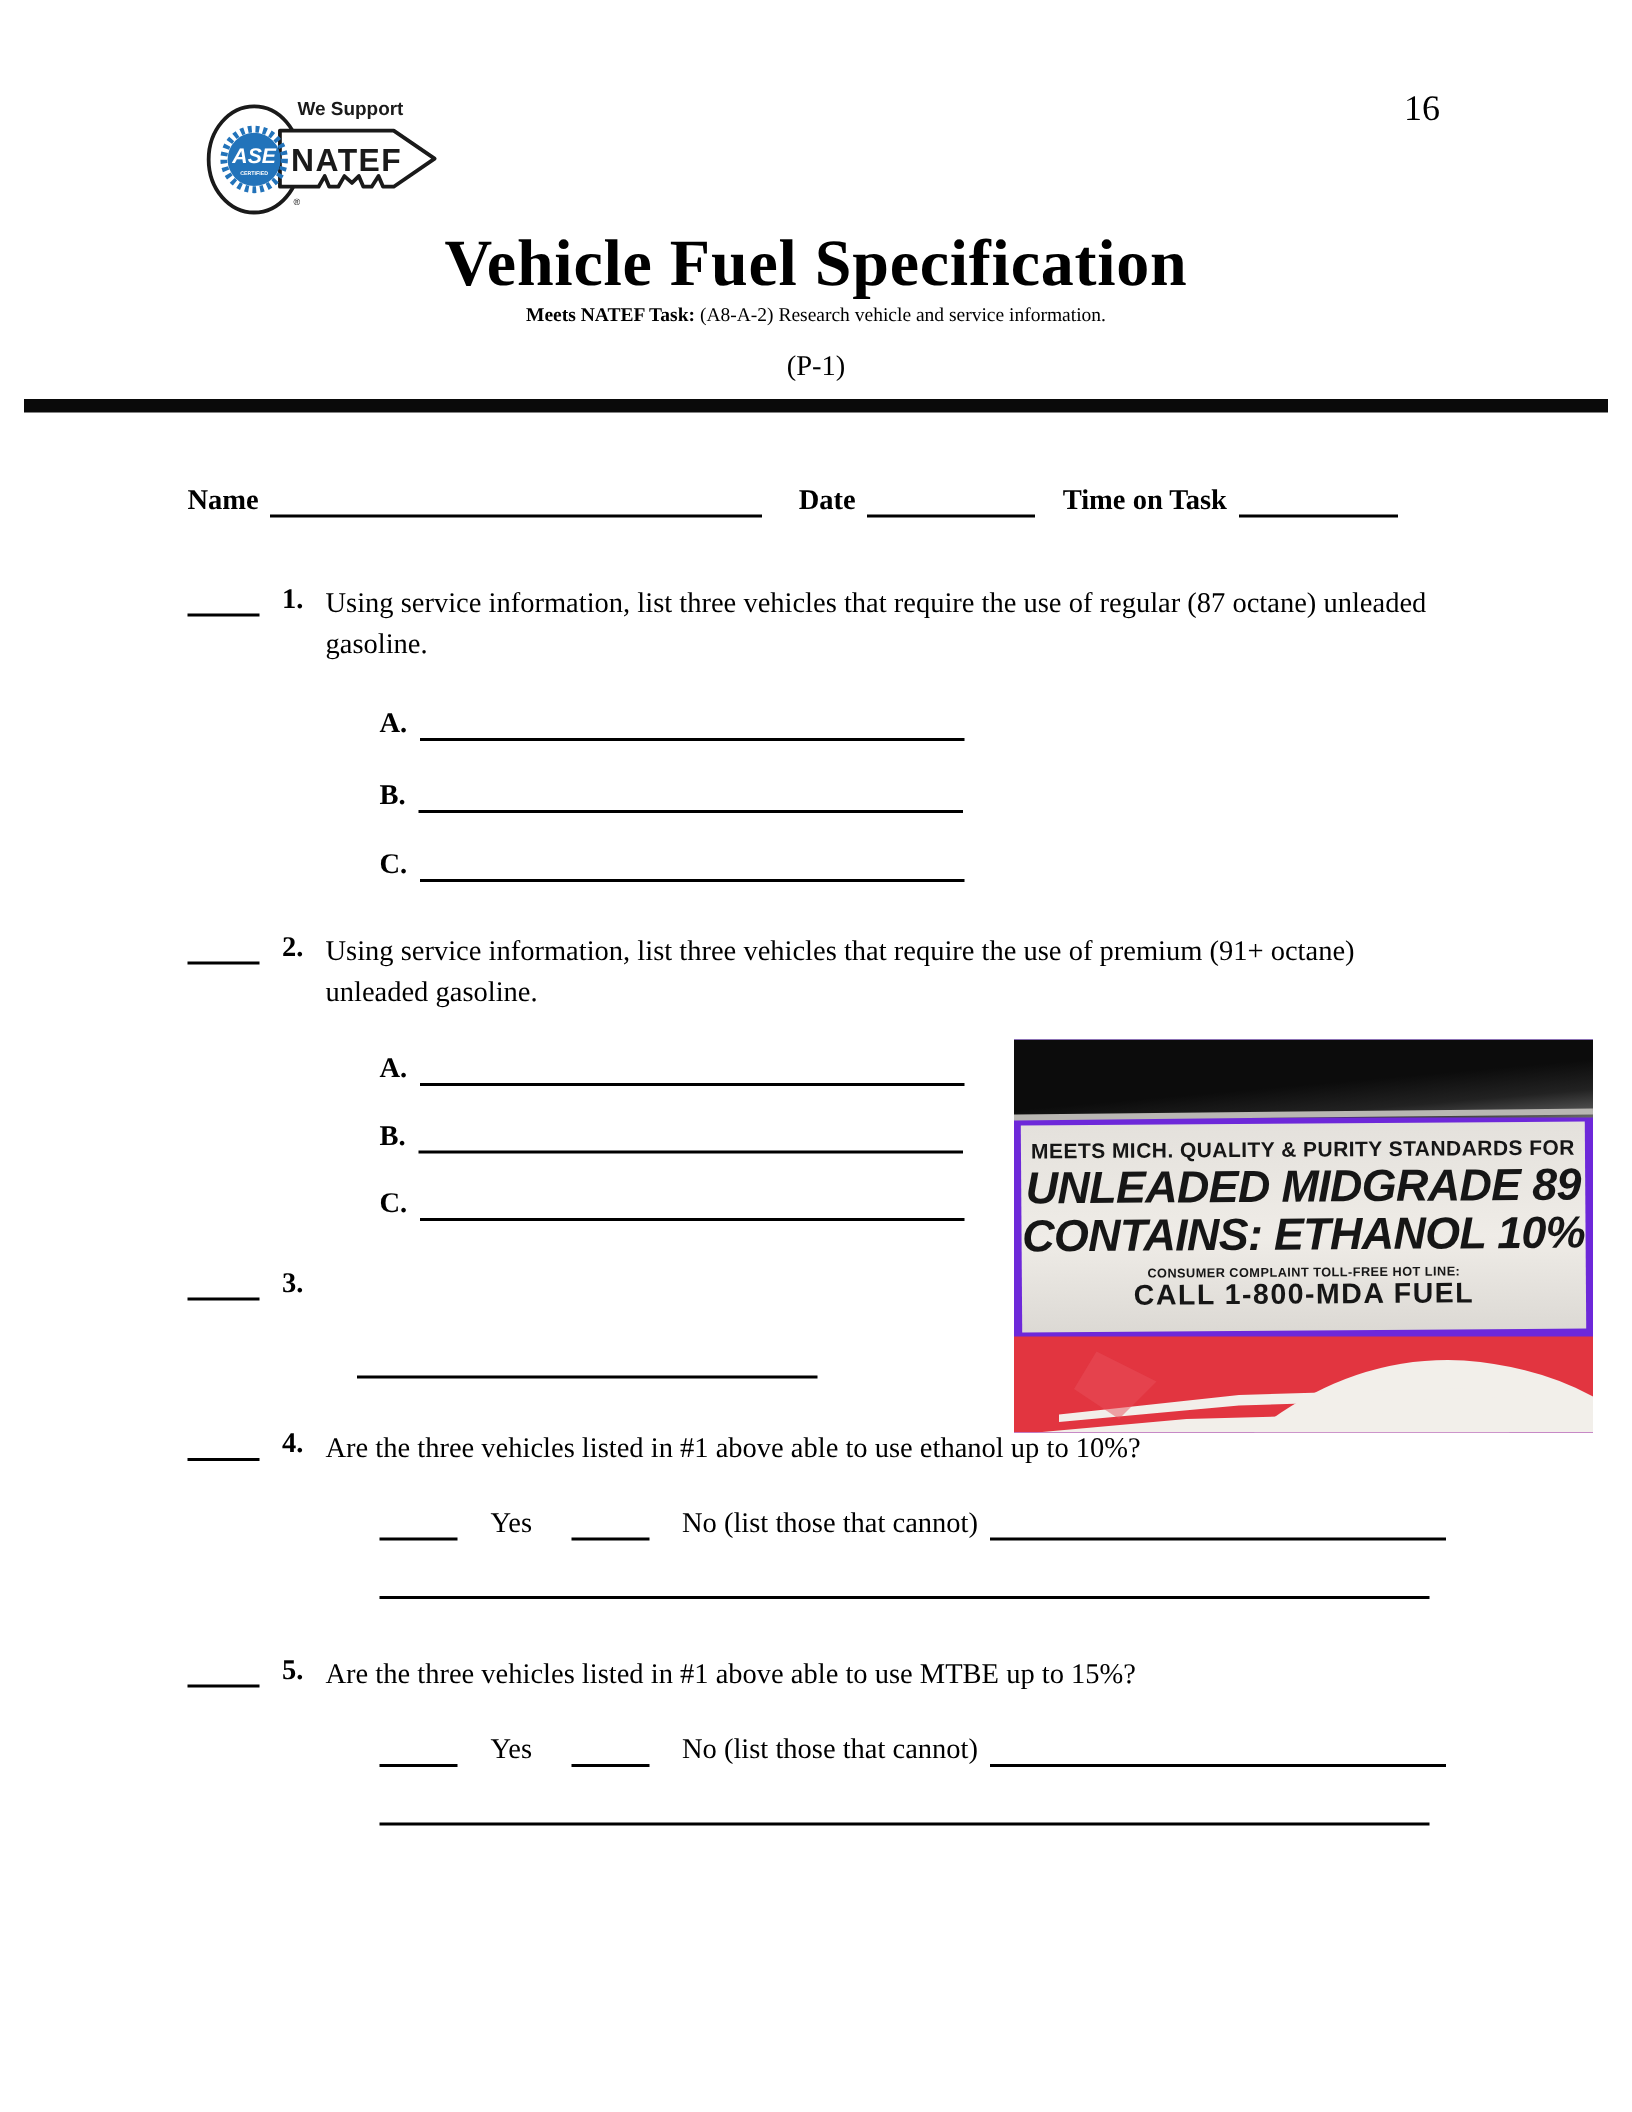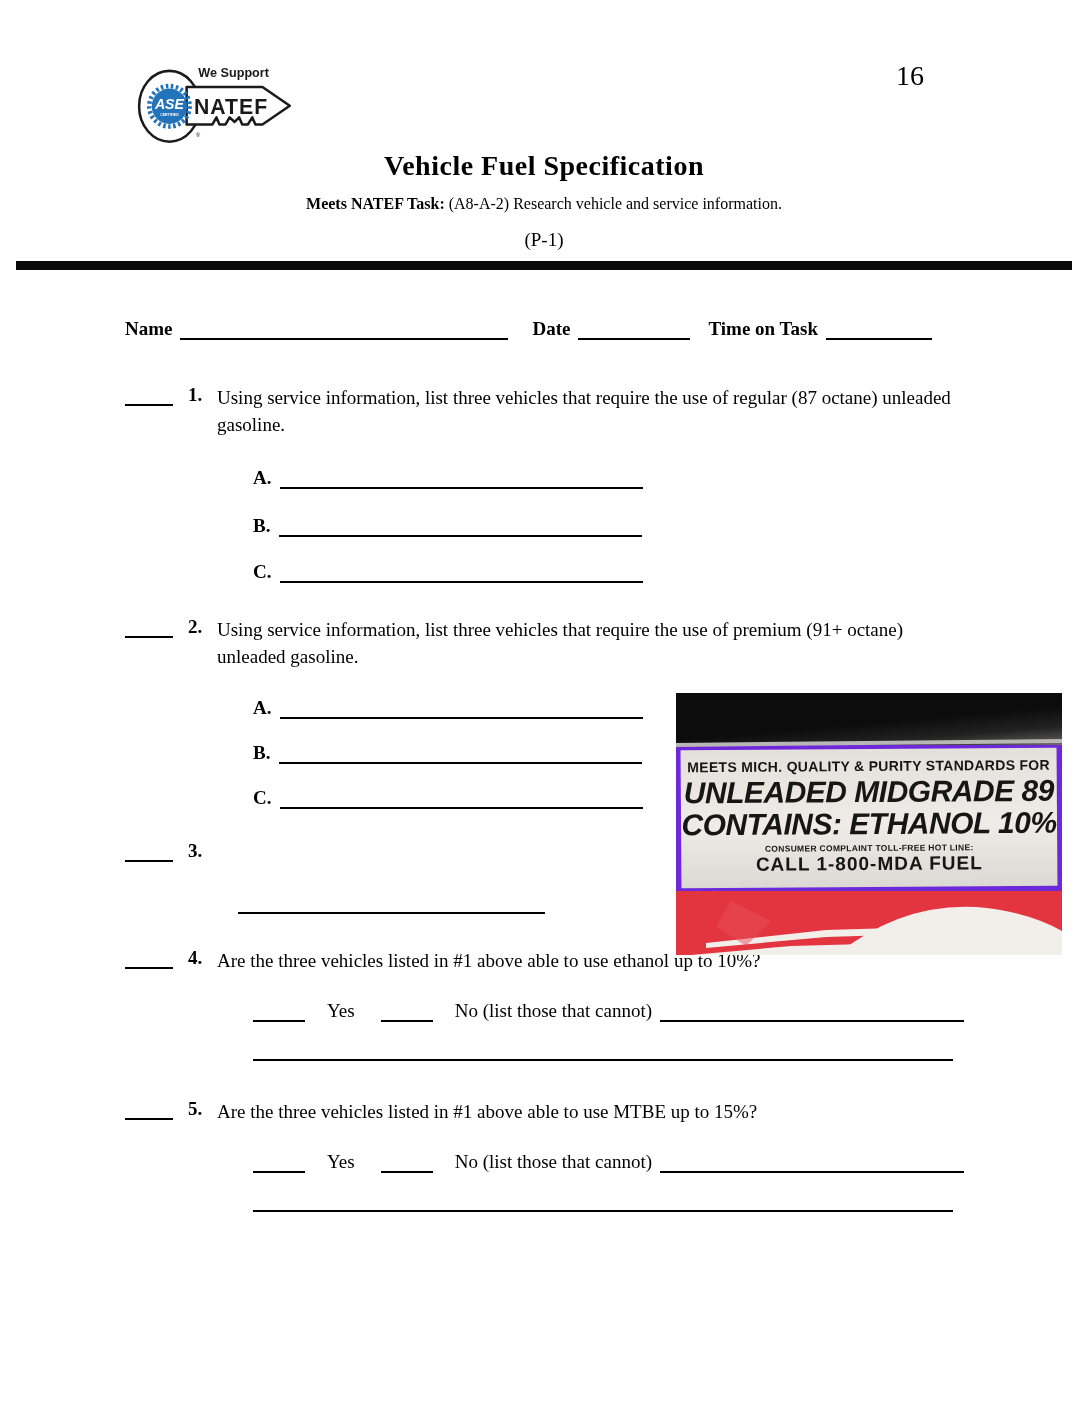--- a/index.html
+++ b/index.html
@@ -7,30 +7,30 @@
   .page {
     position: relative;
     width: 1088px; height: 1408px;
     margin: 0 auto;
     background: #ffffff;
     font-family: "Liberation Serif", "DejaVu Serif", serif;
     color: #000;
     overflow: hidden;
   }
   .page-number {
-    position: absolute; left: 896px; top: 60px;
-    font-size: 28px;
+    position: absolute; left: 936px; top: 60px;
+    font-size: 24px;
   }
   
   .logo { position: absolute; left: 130px; top: 55px; width: 182px; height: 100px; }
   .logo svg { width: 100%; height: 100%; }
   
   .header { padding-top: 150px; text-align: center; }
-  .title { margin: 0; font-size: 28px; font-weight: bold; letter-spacing: 0.5px; }
-  .subtitle { margin-top: 13px; font-size: 16px; }
+  .title { margin: 0; font-size: 44px; font-weight: bold; letter-spacing: 0.5px; }
+  .subtitle { margin-top: 1px; font-size: 13px; }
   .subtitle .lbl { font-weight: bold; }
   .priority { font-size: 19px; margin-top: 16px; }
   .rule { height: 9px; background: #0a0a0a; margin: 10px 16px 0 16px; }
   
   .info-row {
     display: flex; align-items: flex-end;
     margin: 0 0 0 125px; font-size: 19px; font-weight: bold;
   }
   .row1 { margin-top: 48px; }
   .row2 { margin-top: 27px; }

